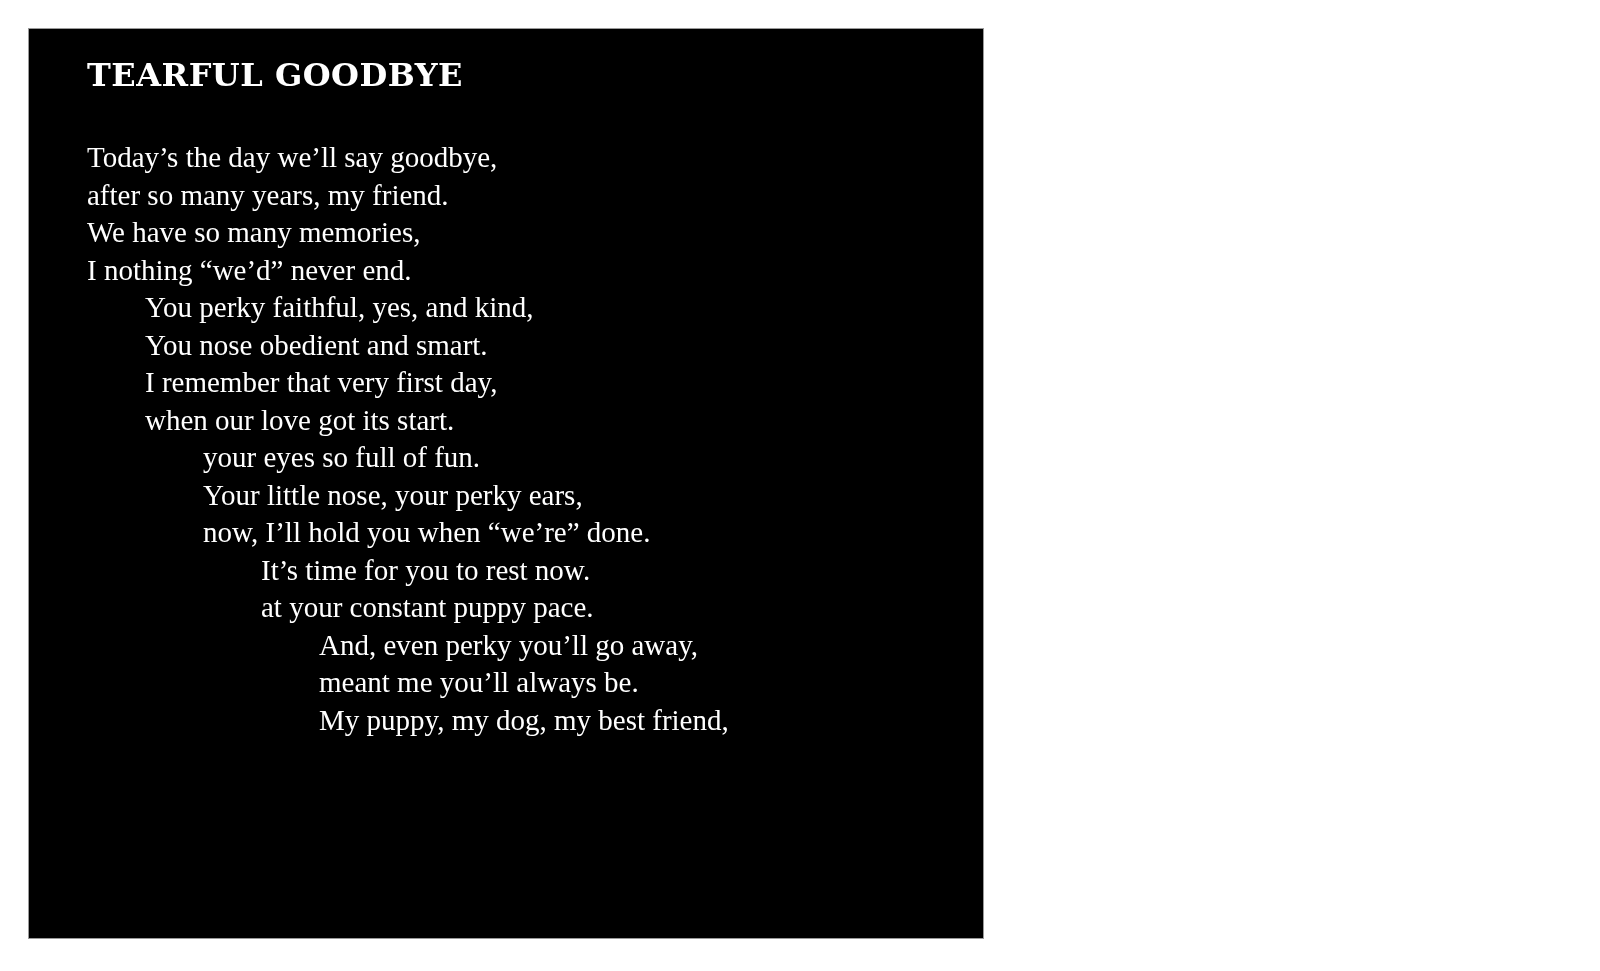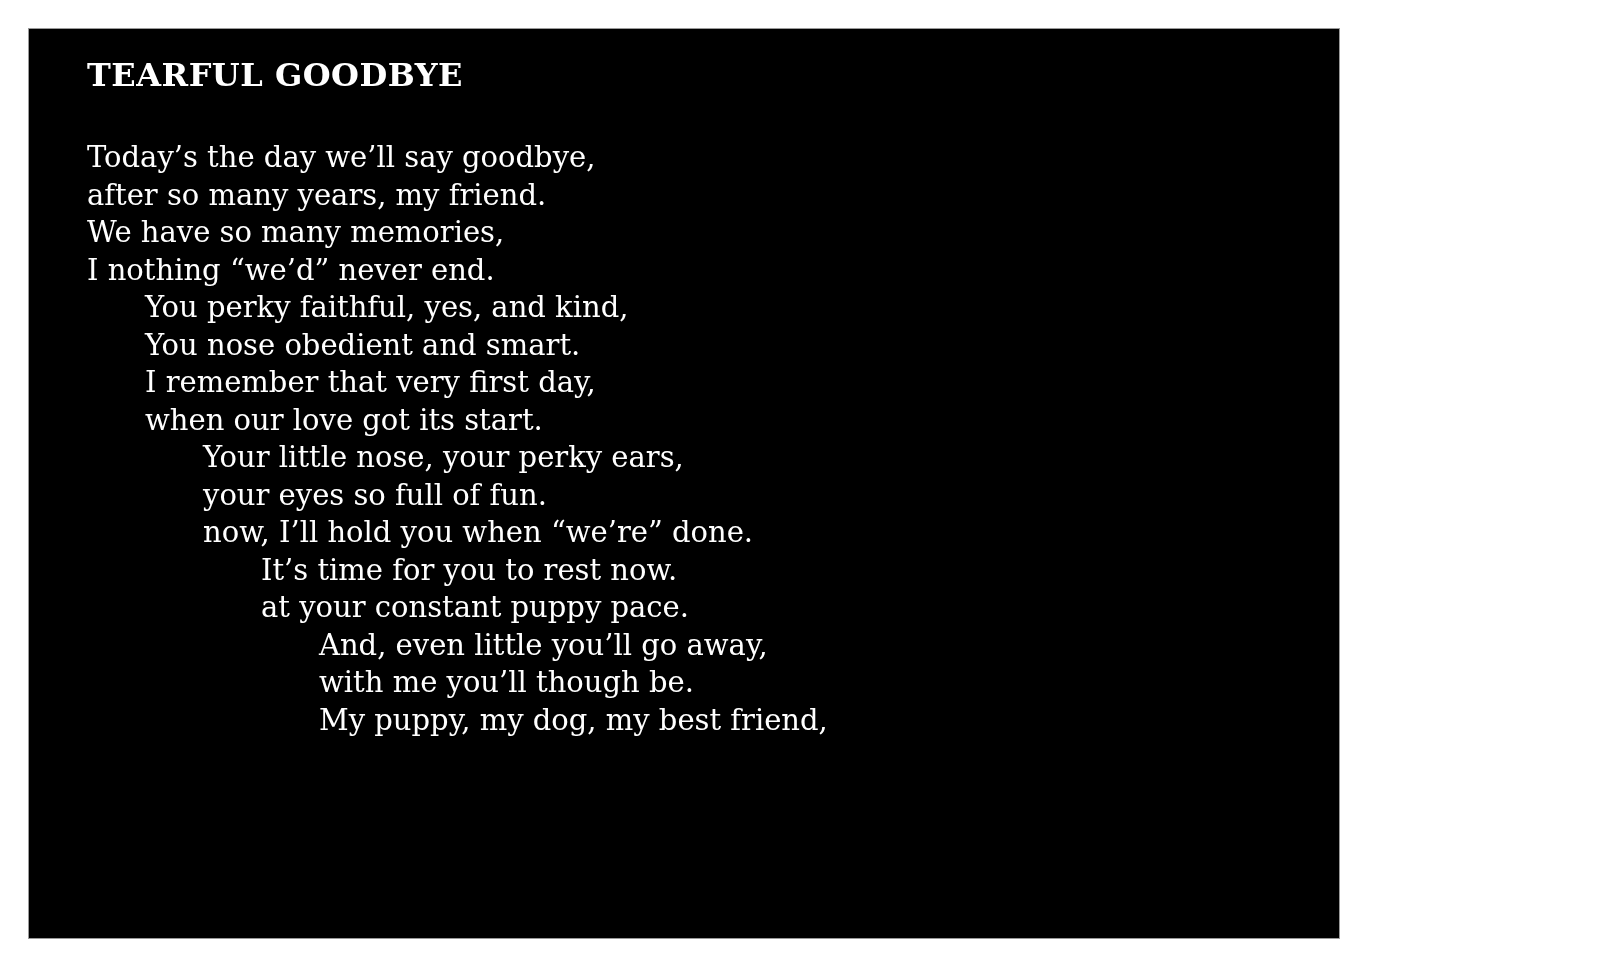--- a/index.html
+++ b/index.html
@@ -14,40 +14,41 @@
   .page {
     position: relative;
     width: 1600px;
     height: 971px;
     background: #ffffff;
   }
   .poem-card {
     position: absolute;
     left: 28px;
     top: 28px;
-    width: 1312px;
+    width: 956px;
     height: 911px;
     background: #000000;
     color: #ffffff;
     border: 1px solid #9a9a9a;
     box-sizing: border-box;
     padding: 26px 20px 0 58px;
   }
   .poem-title {
     margin: 0 0 44px 0;
     font-size: 32px;
     font-weight: bold;
     line-height: 40px;
     letter-spacing: 0.5px;
     color: #ffffff;
   }
   .poem-body {
     font-size: 29px;
     line-height: 37.5px;
     color: #ffffff;
+    font-family: Liberation Serif, serif;
   }
   .poem-line { white-space: pre; }
   .indent-0 { padding-left: 0; }
   .indent-1 { padding-left: 58px; }
   .indent-2 { padding-left: 116px; }
   .indent-3 { padding-left: 174px; }
   .indent-4 { padding-left: 232px; }
 </style>
 </head>
 <body>
@@ -57,23 +58,23 @@
     <h1 class="poem-title">TEARFUL GOODBYE</h1>
     <div class="poem-body" id="poem-lines">
         <div class="poem-line indent-0">Today’s the day we’ll say goodbye,</div>
         <div class="poem-line indent-0">after so many years, my friend.</div>
         <div class="poem-line indent-0">We have so many memories,</div>
         <div class="poem-line indent-0">I nothing “we’d” never end.</div>
         <div class="poem-line indent-1">You perky faithful, yes, and kind,</div>
         <div class="poem-line indent-1">You nose obedient and smart.</div>
         <div class="poem-line indent-1">I remember that very first day,</div>
         <div class="poem-line indent-1">when our love got its start.</div>
+        <div class="poem-line indent-2">your eyes so full of fun.</div>
         <div class="poem-line indent-2">Your little nose, your perky ears,</div>
-        <div class="poem-line indent-2">your eyes so full of fun.</div>
         <div class="poem-line indent-2">now, I’ll hold you when “we’re” done.</div>
         <div class="poem-line indent-3">It’s time for you to rest now.</div>
         <div class="poem-line indent-3">at your constant puppy pace.</div>
-        <div class="poem-line indent-4">And, even little you’ll go away,</div>
-        <div class="poem-line indent-4">with me you’ll though be.</div>
+        <div class="poem-line indent-4">And, even perky you’ll go away,</div>
+        <div class="poem-line indent-4">meant me you’ll always be.</div>
         <div class="poem-line indent-4">My puppy, my dog, my best friend,</div>
       </div>
   </div>
 </div>
 
 </body></html>

